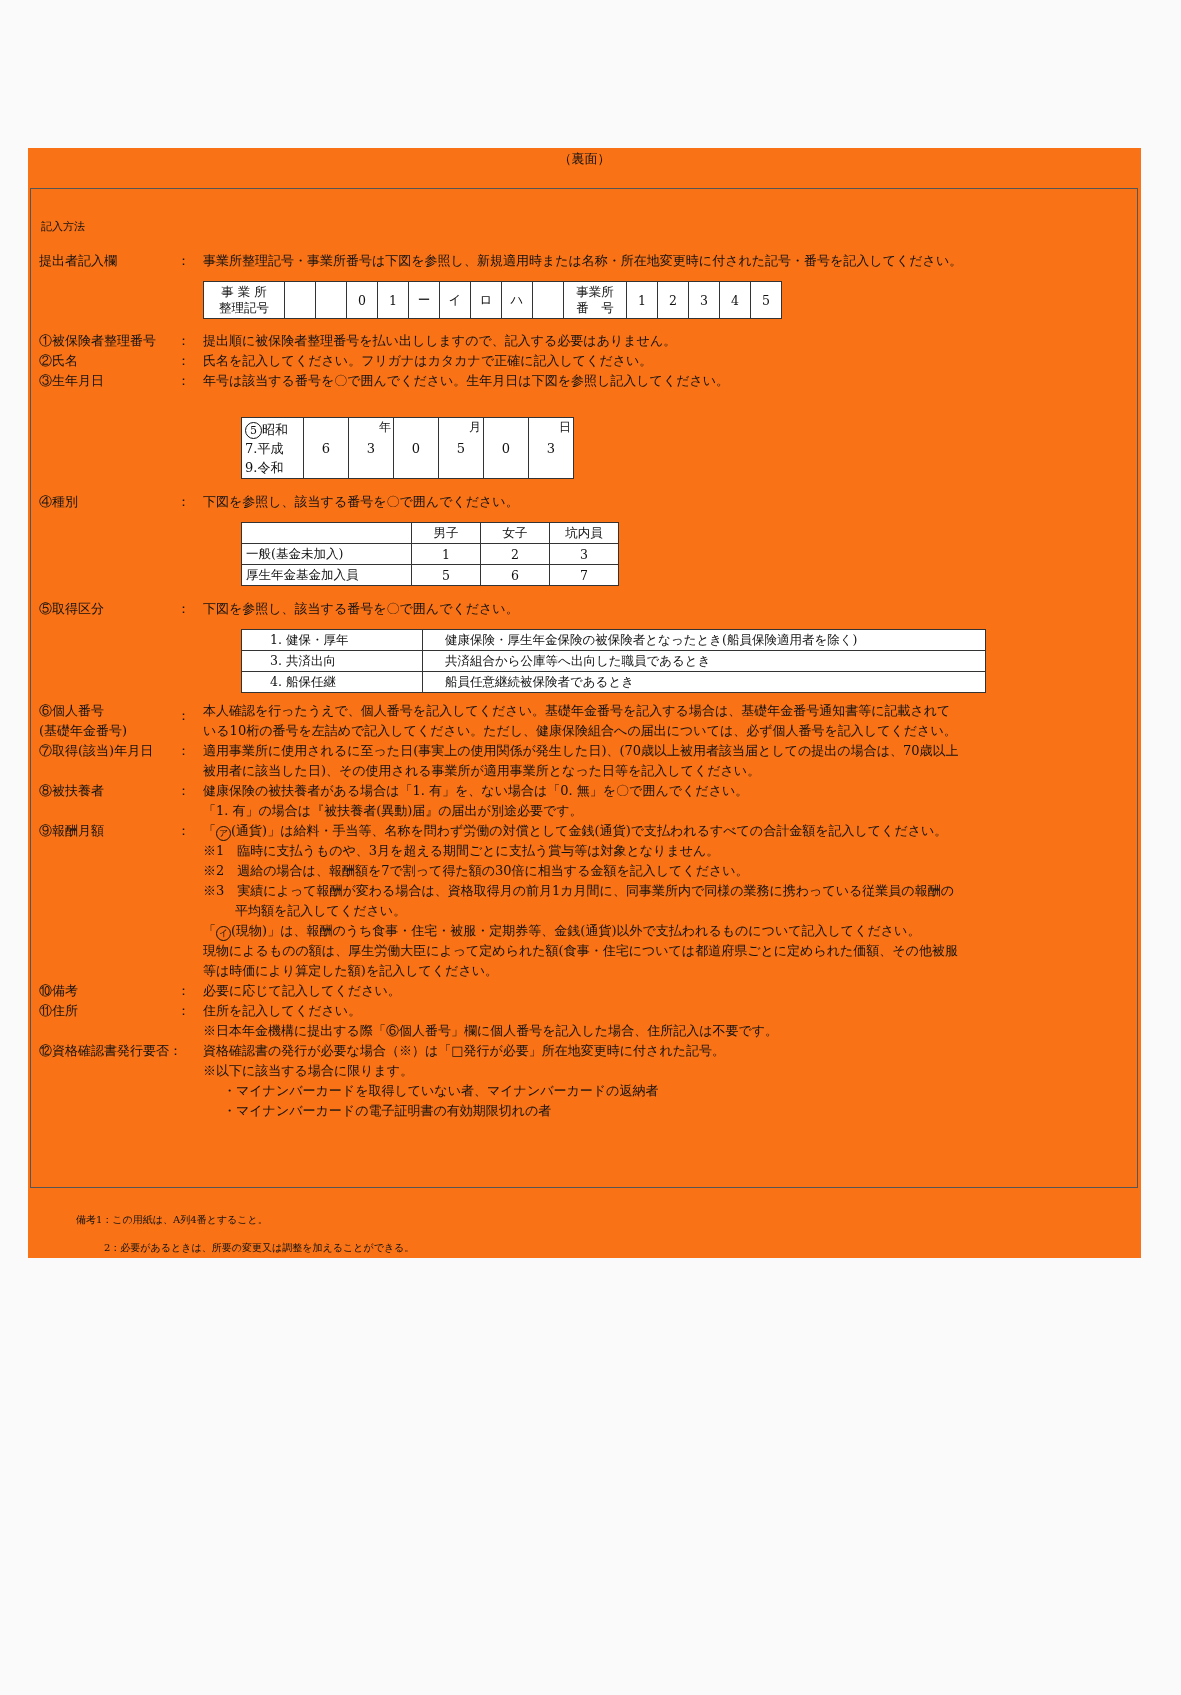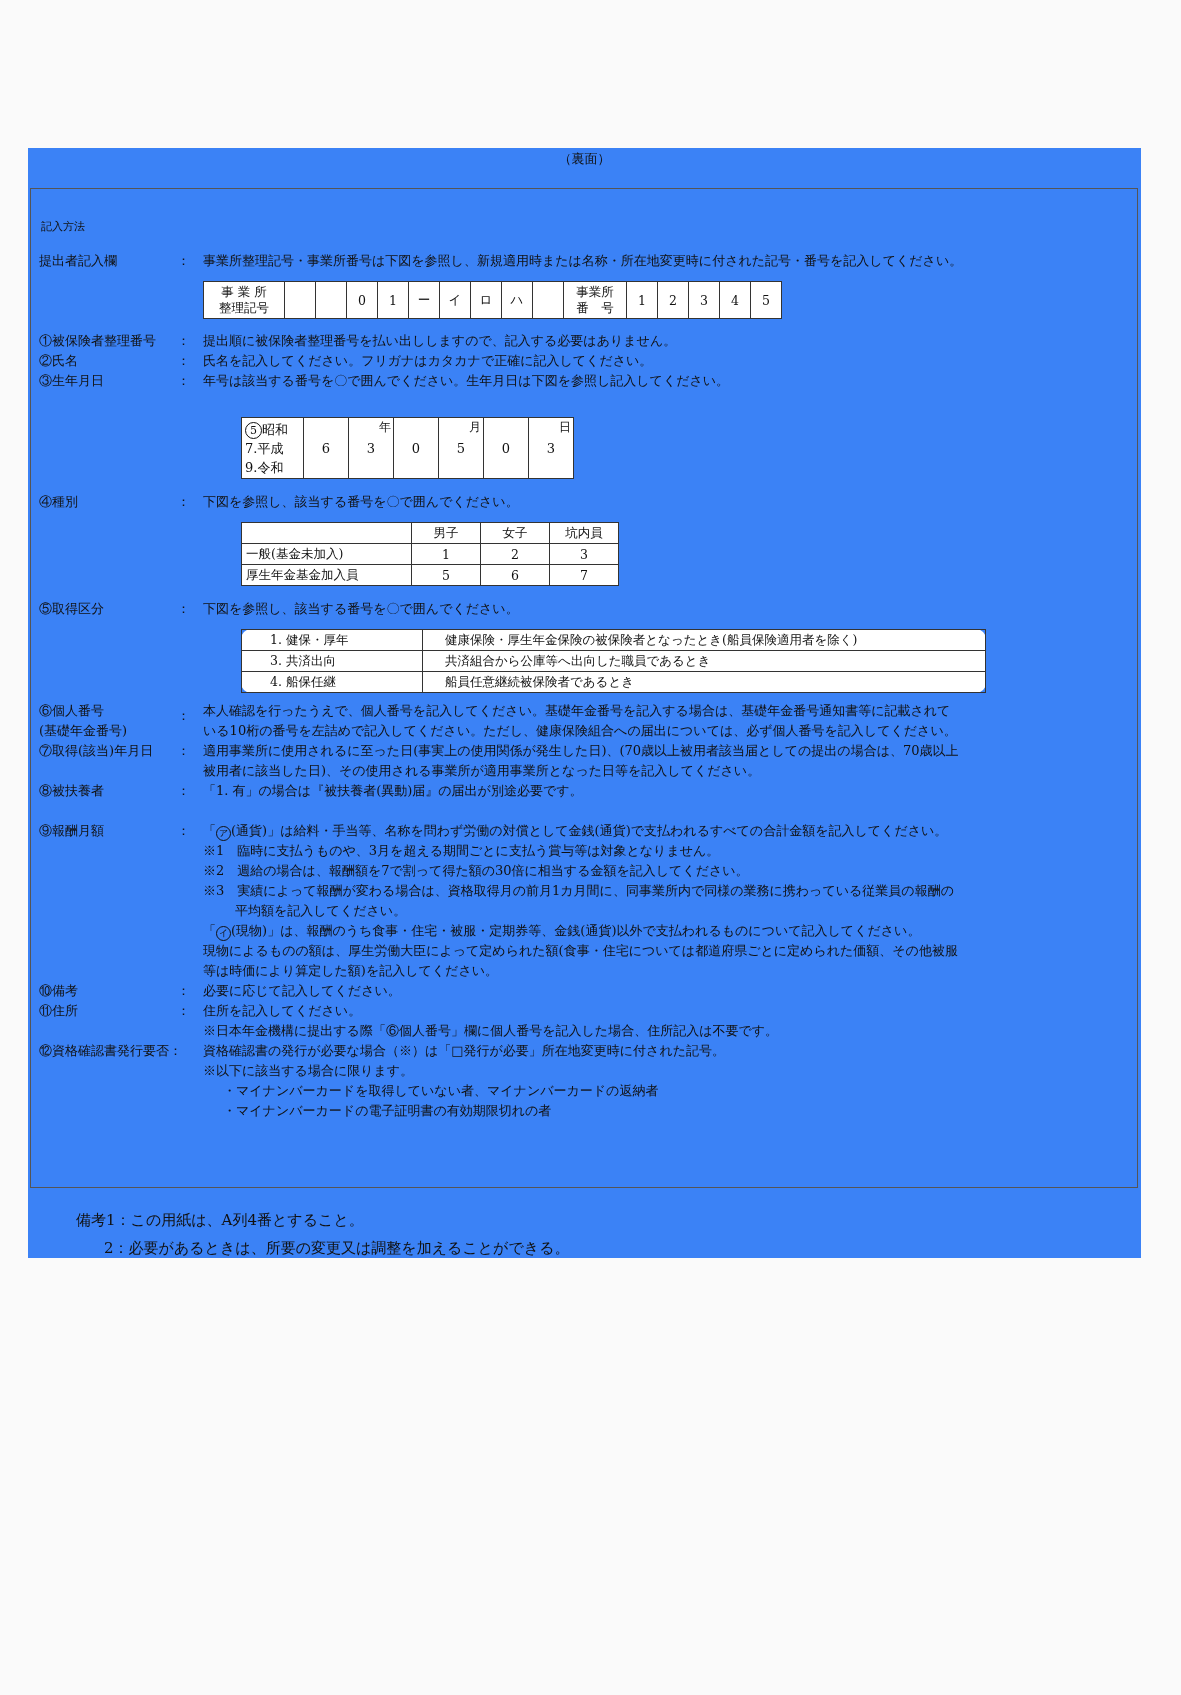--- a/index.html
+++ b/index.html
@@ -7,21 +7,21 @@
       width: 1181px; height: 1695px;
       background: #fafafa;
       position: relative;
       font-family: "DejaVu Serif", "Liberation Serif", serif;
       color: #111;
       overflow: hidden;
     }
     .sheet {
       position: absolute; left: 28px; top: 148px;
       width: 1113px; height: 1110px;
-      background: #3b82f6;
+      background: #f97316;
     }
     .page-label {
       position: absolute; left: 0; top: 0; width: 1113px;
       text-align: center; font-size: 13px; line-height: 18px; top: 2px;
     }
     .frame {
       position: absolute; left: 2px; top: 40px;
       width: 1108px; height: 1000px;
       border: 1.5px solid #555;
       box-sizing: border-box;
@@ -59,21 +59,21 @@
       display: inline-block; width: 15px; height: 15px; line-height: 15px;
       border: 1.3px solid #111; border-radius: 50%; text-align: center; font-size: 11px;
     }
     table.kind { border: 1.5px solid #333; }
     table.kind td { height: 20px; width: 68px; }
     table.kind td.rl { width: 165px; text-align: left; padding-left: 4px; }
     table.acq { border: 1.5px solid #333; }
     table.acq td { height: 20px; text-align: left; padding-left: 22px; }
     table.acq td.code { width: 152px; padding-left: 28px; }
     table.acq td.desc { width: 540px; }
-    .notes { position: absolute; left: 48px; font-size: 15px; line-height: 20px; }
+    .notes { position: absolute; left: 48px; font-size: 10px; line-height: 20px; }
     .icon-circ {
       display: inline-block; width: 13px; height: 13px; border: 1.3px solid #111;
       border-radius: 50%; font-size: 9px; line-height: 13px; text-align: center; vertical-align: -1px;
     }
   </style>
 </head>
 <body>
 
 <div class="sheet">
   <div class="page-label">（裏面）</div>
@@ -169,21 +169,21 @@
         <td>7</td>
       </tr>
     </tbody>
       </table>
 
     <div class="row" style="top:410px;">
       <span class="lbl">⑤取得区分</span>
       <span class="colon">：</span>
       <span class="txt">下図を参照し、該当する番号を〇で囲んでください。</span>
     </div>
-    <table class="grid acq" style="left:210px; top:440px;border-radius:10px;">
+    <table class="grid acq" style="left:210px; top:440px;">
       <tbody>
           <tr>
         <td class="code">1. 健保・厚年</td>
         <td class="desc">健康保険・厚生年金保険の被保険者となったとき(船員保険適用者を除く)</td>
       </tr>
       <tr>
         <td class="code">3. 共済出向</td>
         <td class="desc">共済組合から公庫等へ出向した職員であるとき</td>
       </tr>
       <tr>
@@ -208,20 +208,21 @@
       <span class="txt">
         <span class="line">適用事業所に使用されるに至った日(事実上の使用関係が発生した日)、(70歳以上被用者該当届としての提出の場合は、70歳以上</span>
         <span class="line">被用者に該当した日)、その使用される事業所が適用事業所となった日等を記入してください。</span>
       </span>
     </div>
 
     <div class="row" style="top:592px;">
       <span class="lbl">⑧被扶養者</span>
       <span class="colon">：</span>
       <span class="txt">
+        <span class="line">健康保険の被扶養者がある場合は「1. 有」を、ない場合は「0. 無」を〇で囲んでください。</span>
         <span class="line">「1. 有」の場合は『被扶養者(異動)届』の届出が別途必要です。</span>
       </span>
     </div>
 
     <div class="row" style="top:632px;">
       <span class="lbl">⑨報酬月額</span>
       <span class="colon">：</span>
       <span class="txt">
         <span class="line"><span>「</span><span class="icon-circ">ア</span><span>(通貨)」は給料・手当等、名称を問わず労働の対償として金銭(通貨)で支払われるすべての合計金額を記入してください。</span></span>
         <span class="line"><span>※1</span>　<span>臨時に支払うものや、3月を超える期間ごとに支払う賞与等は対象となりません。</span></span>

